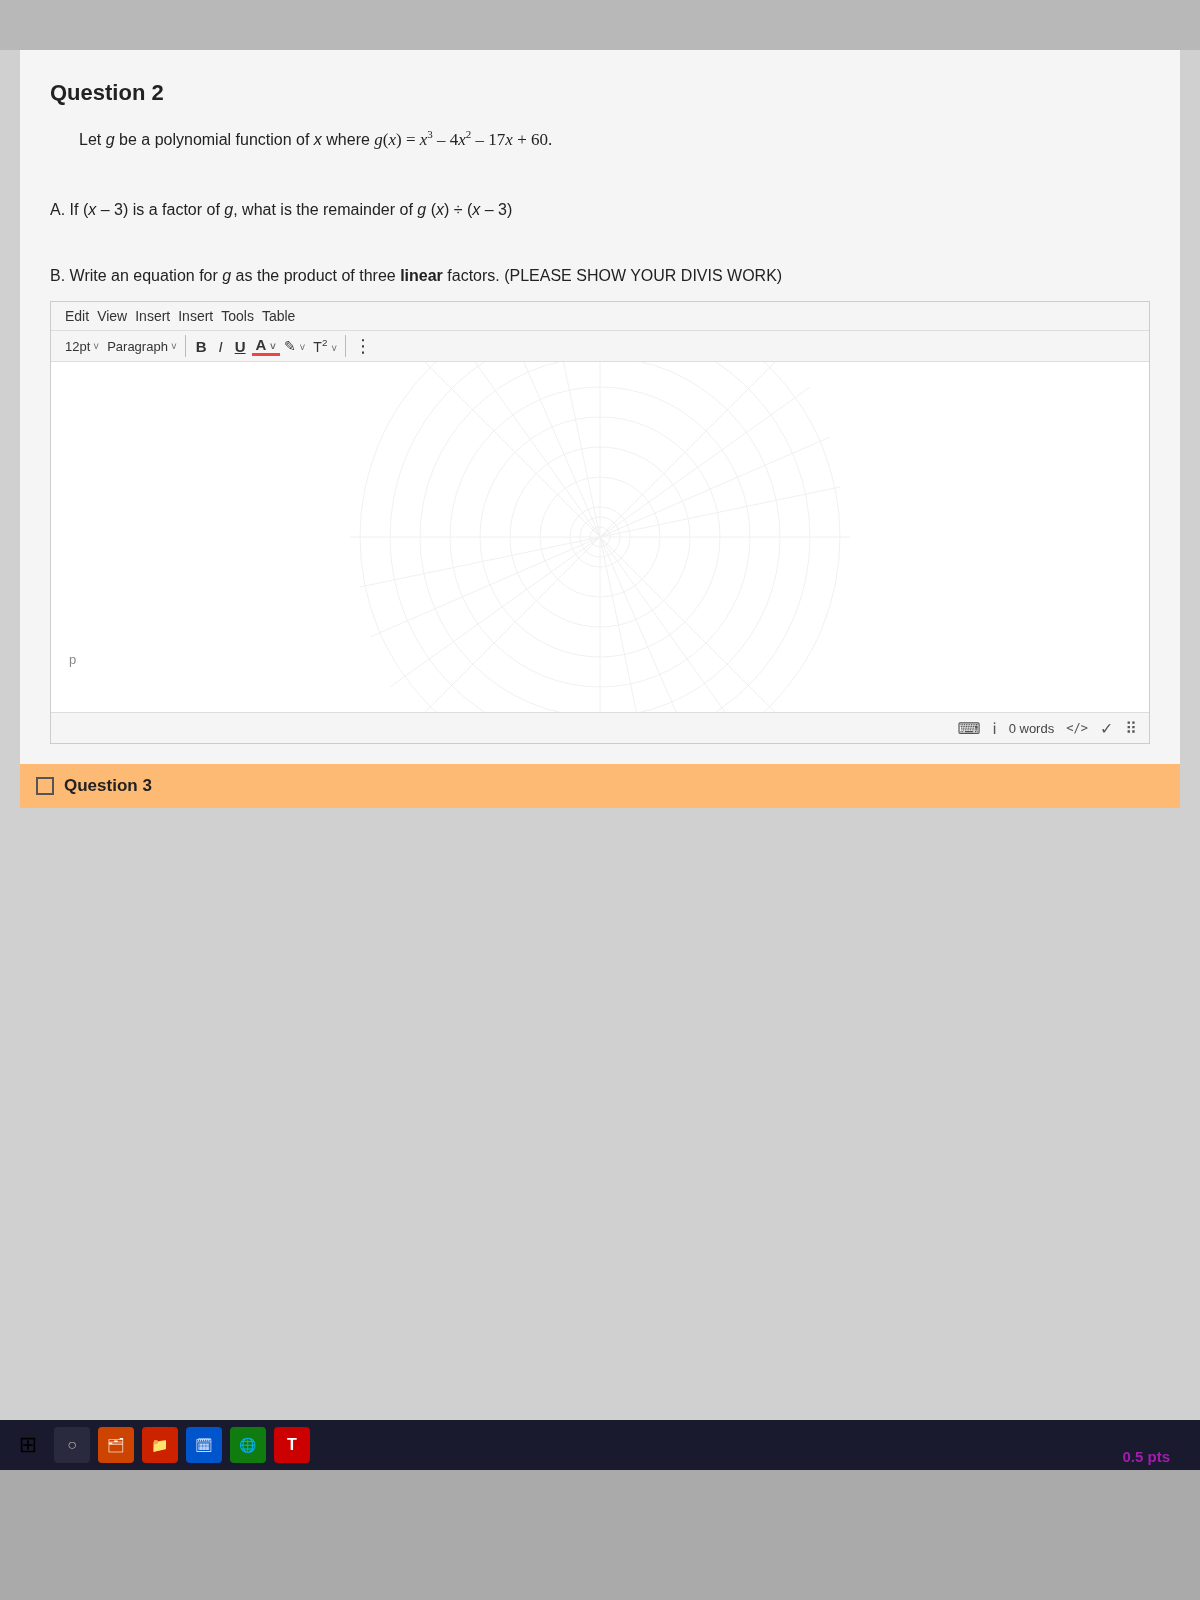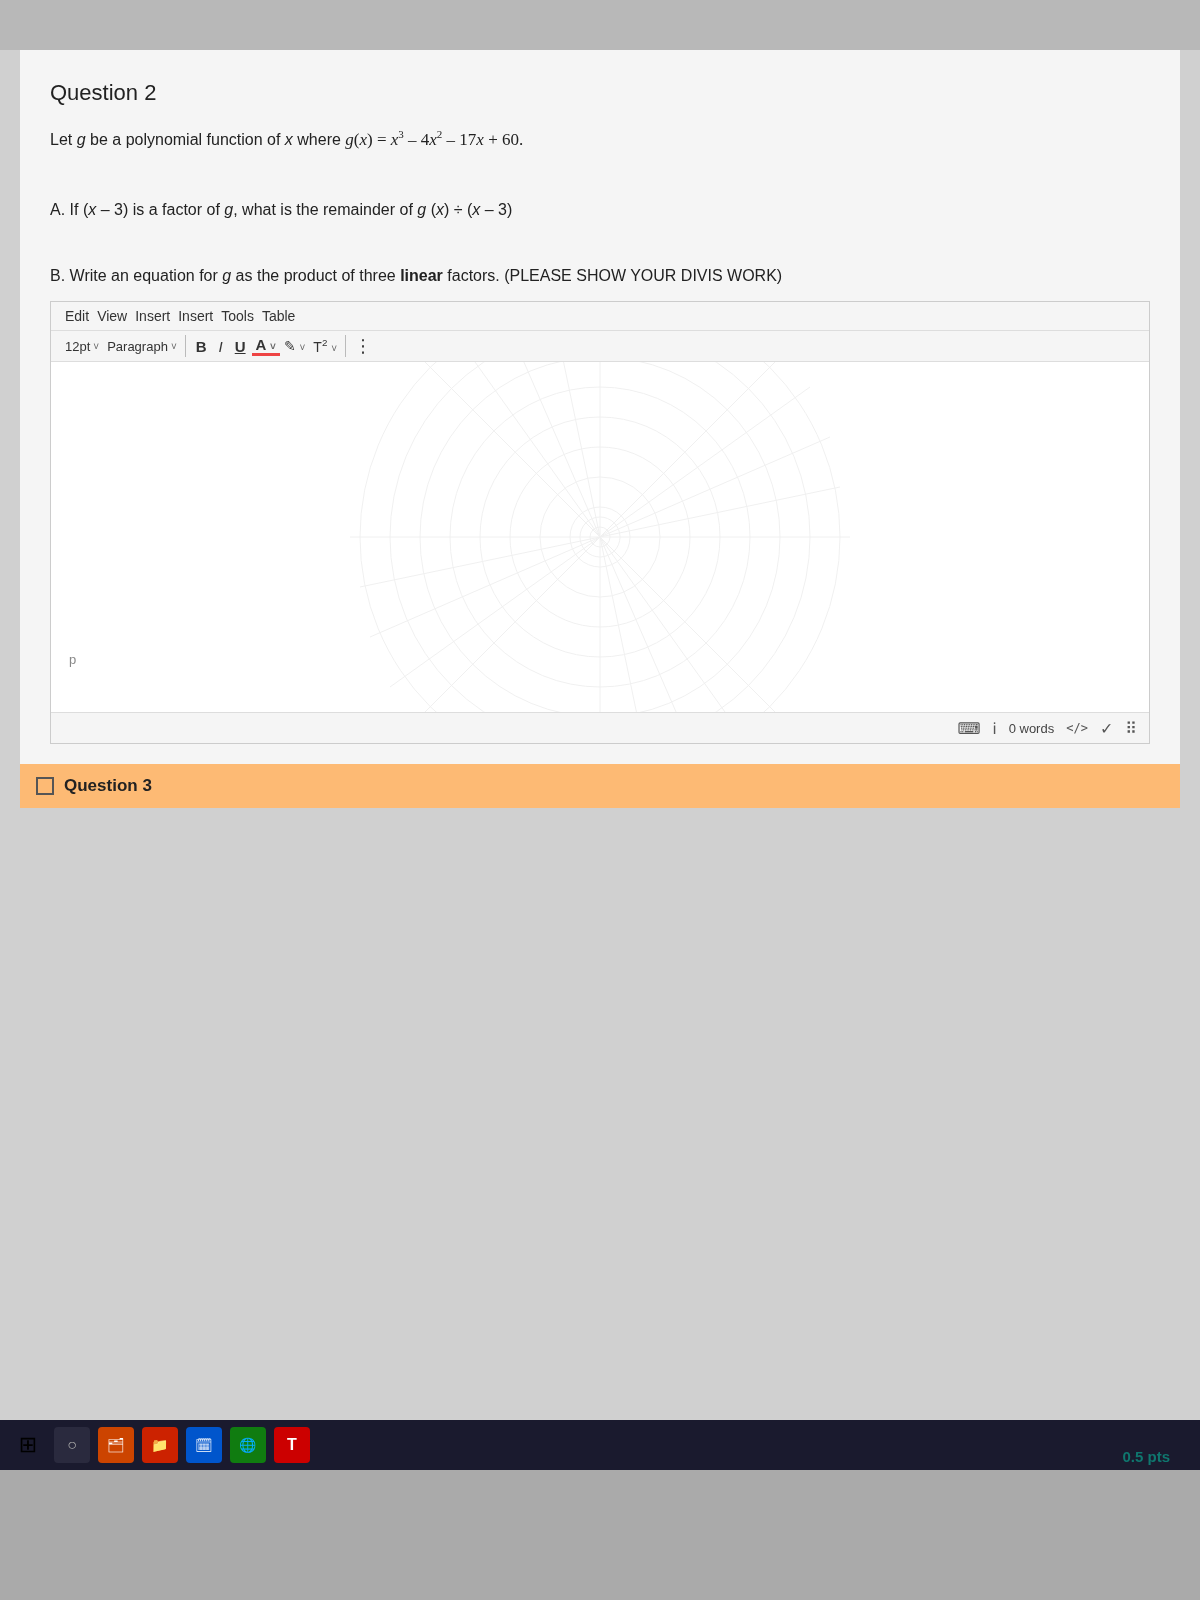--- a/index.html
+++ b/index.html
@@ -30,31 +30,32 @@
     
     .content-area {
       background: #f5f5f5;
       margin: 0 20px;
       padding: 20px 30px 20px 30px;
       position: relative;
     }
 
     .question-header {
       font-size: 22px;
-      font-weight: normal;
+      font-weight: bold;
       color: #222;
       margin-bottom: 20px;
       padding-top: 10px;
     }
 
     .question-body {
       font-size: 16px;
       color: #222;
       line-height: 1.6;
       margin-bottom: 10px;
+      margin-left: 29px;
     }
 
     .sub-item {
       margin-left: 0;
       margin-bottom: 4px;
       font-size: 16px;
       color: #222;
       margin-top: 48px;
     }
 
@@ -278,21 +279,21 @@
 
     .taskbar-icon.green {
       background: #107c10;
     }
 
     .pts-label {
       position: absolute;
       bottom: 135px;
       right: 30px;
       font-size: 15px;
-      color: #0f766e;
+      color: #a21caf;
       font-weight: bold;
     }
 
     
     .bottom-area {
       position: absolute;
       bottom: 0;
       left: 0;
       right: 0;
       height: 130px;

